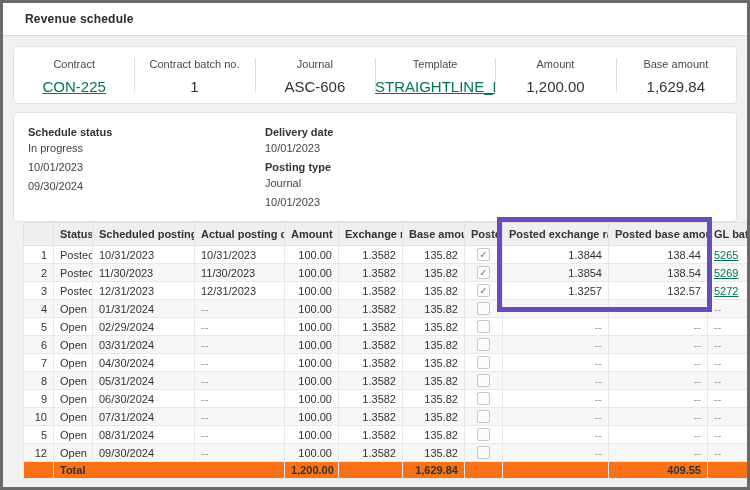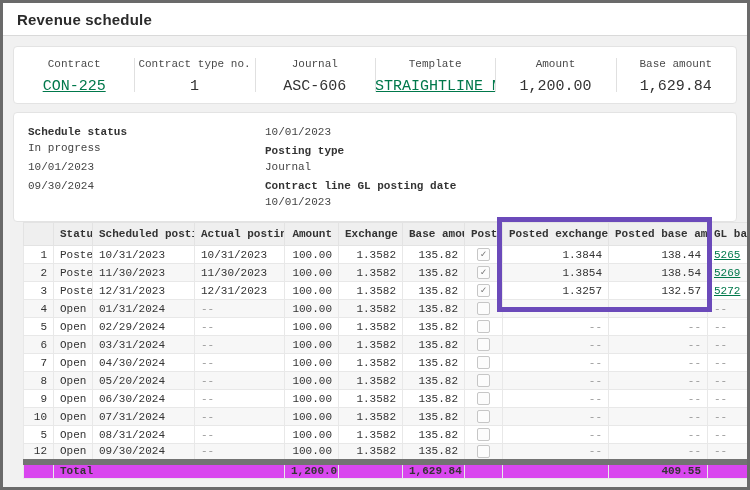--- a/index.html
+++ b/index.html
@@ -8,22 +8,22 @@
     width:750px; height:490px;
     border:3px solid #6a6a6a;
     background:#f1f1f1;
     font-family:"Liberation Sans","DejaVu Sans",sans-serif;
     overflow:hidden; position:relative;
   }
   .titlebar {
     height:33px; background:#fff; border-bottom:1px solid #d9d9d9;
     display:flex; align-items:center; padding-left:14px;
   }
-  .titlebar h1 { margin:0; font-size:15px; font-weight:600; color:#2b2b2b; letter-spacing:.2px; }
-  .page-body { padding:10px;font-family:Liberation Mono, monospace; }
+  .titlebar h1 { margin:8px; font-size:12px; font-weight:600; color:#2b2b2b; letter-spacing:.2px; }
+  .page-body { padding:10px; }
   .card { background:#fff; border:1px solid #e3e3e3; border-radius:4px; }
 
   
   .summary-card { height:58px; display:flex; margin-bottom:8px; }
   .summary-cell { flex:1; text-align:center; padding-top:11px; position:relative; min-width:0; }
   .summary-cell:not(:first-child)::before {
     content:""; position:absolute; left:0; top:20%; height:60%; width:1px; background:#e0e0e0;
   }
   .sum-label { font-size:11px; color:#4a4a4a; margin-bottom:8px; white-space:nowrap; }
   .sum-value { font-size:15px; color:#333; white-space:nowrap; overflow:hidden; }
@@ -44,21 +44,21 @@
     background:#efefef; font-weight:bold; height:23px; padding:0 6px;
     border:1px solid #e3e3e3; border-top:1px solid #e3e3e3;
     white-space:nowrap; overflow:hidden; font-size:11px;
   }
   td {
     height:18px; padding:0 6px;
     border-right:1px solid #e8e8e8; border-bottom:1px solid #e8e8e8; border-left:1px solid #e8e8e8;
     white-space:nowrap; overflow:hidden; background:#fff;
   }
   tr.even td { background:#f7f7f7; }
-  tfoot td { background:#d946ef; border-top:6px solid #737373; font-weight:bold; height:17px; }
+  tfoot td { background:#f97316; border-top:1px solid #737373; font-weight:bold; height:17px; }
   .al { text-align:left;margin-top:22px; } .ar { text-align:right; } .ac { text-align:center; }
   .dash { color:#999; }
   .cb {
     width:13px; height:13px; border:1px solid #c6c6c6; border-radius:2px; background:#fcfcfc;
     margin:0 auto; font-size:10px; line-height:12px; color:#777; text-align:center; cursor:pointer;
   }
   .highlight-box {
     position:absolute; left:474px; top:-5px; width:215px; height:95px;
     border:5px solid #6b4aba; pointer-events:none; z-index:5;
   }
@@ -73,21 +73,21 @@
   </div>
 
   <div class="page-body">
 
     <div class="card summary-card" id="summary-card">
         <div class="summary-cell">
           <div class="sum-label">Contract</div>
           <div class="sum-value glink">CON-225</div>
         </div>
         <div class="summary-cell">
-          <div class="sum-label">Contract type no.</div>
+          <div class="sum-label">Contract batch no.</div>
           <div class="sum-value">1</div>
         </div>
         <div class="summary-cell">
           <div class="sum-label">Journal</div>
           <div class="sum-value">ASC-606</div>
         </div>
         <div class="summary-cell">
           <div class="sum-label">Template</div>
           <div class="sum-value glink">STRAIGHTLINE_MANUA</div>
         </div>
@@ -109,28 +109,28 @@
           </div>
           <div class="field">
             <div class="f-value">10/01/2023</div>
           </div>
           <div class="field">
             <div class="f-value">09/30/2024</div>
           </div>
         </div>
       <div class="details-col-right" id="details-right">
           <div class="field">
+            <div class="f-label">Delivery date</div>
             <div class="f-value">10/01/2023</div>
           </div>
           <div class="field">
             <div class="f-label">Posting type</div>
             <div class="f-value">Journal</div>
           </div>
           <div class="field">
-            <div class="f-label">Contract line GL posting date</div>
             <div class="f-value">10/01/2023</div>
           </div>
         </div>
     </div>
 
     <div class="table-wrap">
       <table id="schedule-table">
         <colgroup id="table-colgroup">
             <col style="width: 30px;">
             <col style="width: 39px;">
@@ -261,21 +261,21 @@
               <td class="ac">
                 <div class="cb"></div>
               </td>
               <td class="ar"><span class="dash">--</span></td>
               <td class="ar"><span class="dash">--</span></td>
               <td class="al"><span class="dash">--</span></td>
             </tr>
             <tr class="even">
               <td class="ar">8</td>
               <td class="al">Open</td>
-              <td class="al">05/20/2024</td>
+              <td class="al">05/31/2024</td>
               <td class="al"><span class="dash">--</span></td>
               <td class="ar">100.00</td>
               <td class="ar">1.3582</td>
               <td class="ar">135.82</td>
               <td class="ac">
                 <div class="cb"></div>
               </td>
               <td class="ar"><span class="dash">--</span></td>
               <td class="ar"><span class="dash">--</span></td>
               <td class="al"><span class="dash">--</span></td>

